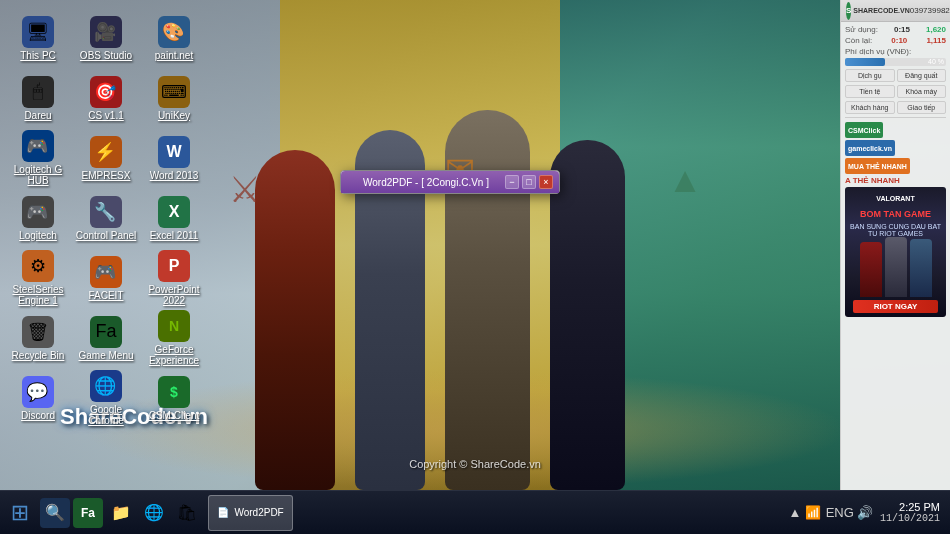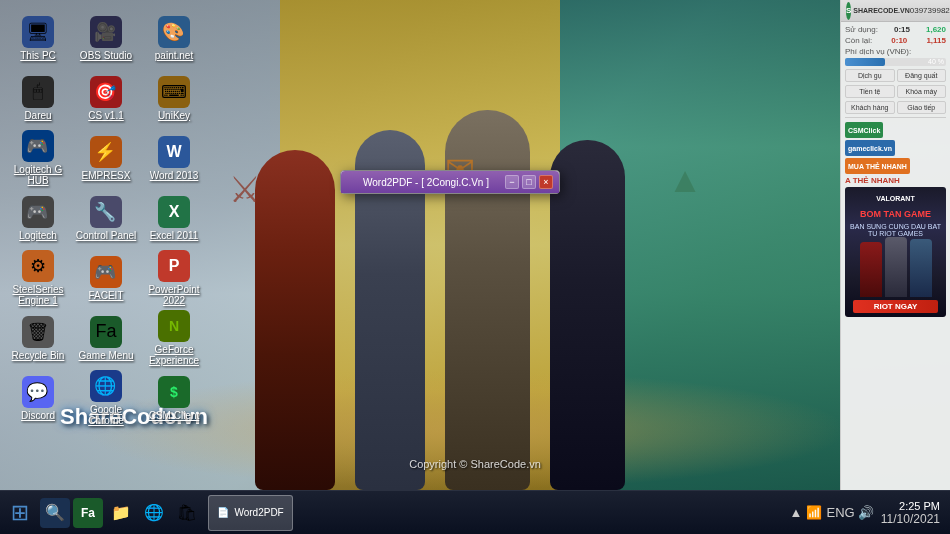--- a/index.html
+++ b/index.html
@@ -520,21 +520,21 @@
       font-size: 13px;
       color: #ccc;
       cursor: pointer;
     }
     .taskbar-clock {
       text-align: right;
       color: white;
       font-size: 9px;
     }
     .taskbar-clock .time { font-size: 11px; }
-    .taskbar-clock .date { font-size: 12px; color: #ccc; }
+    .taskbar-clock .date { font-size: 10px; color: #ccc; font-family: Liberation Mono, monospace; }
 
     .panel-divider {
       border: none;
       border-top: 1px solid #ccc;
       margin: 2px 0;
     }
   </style>
 </head>
 <body>
 

